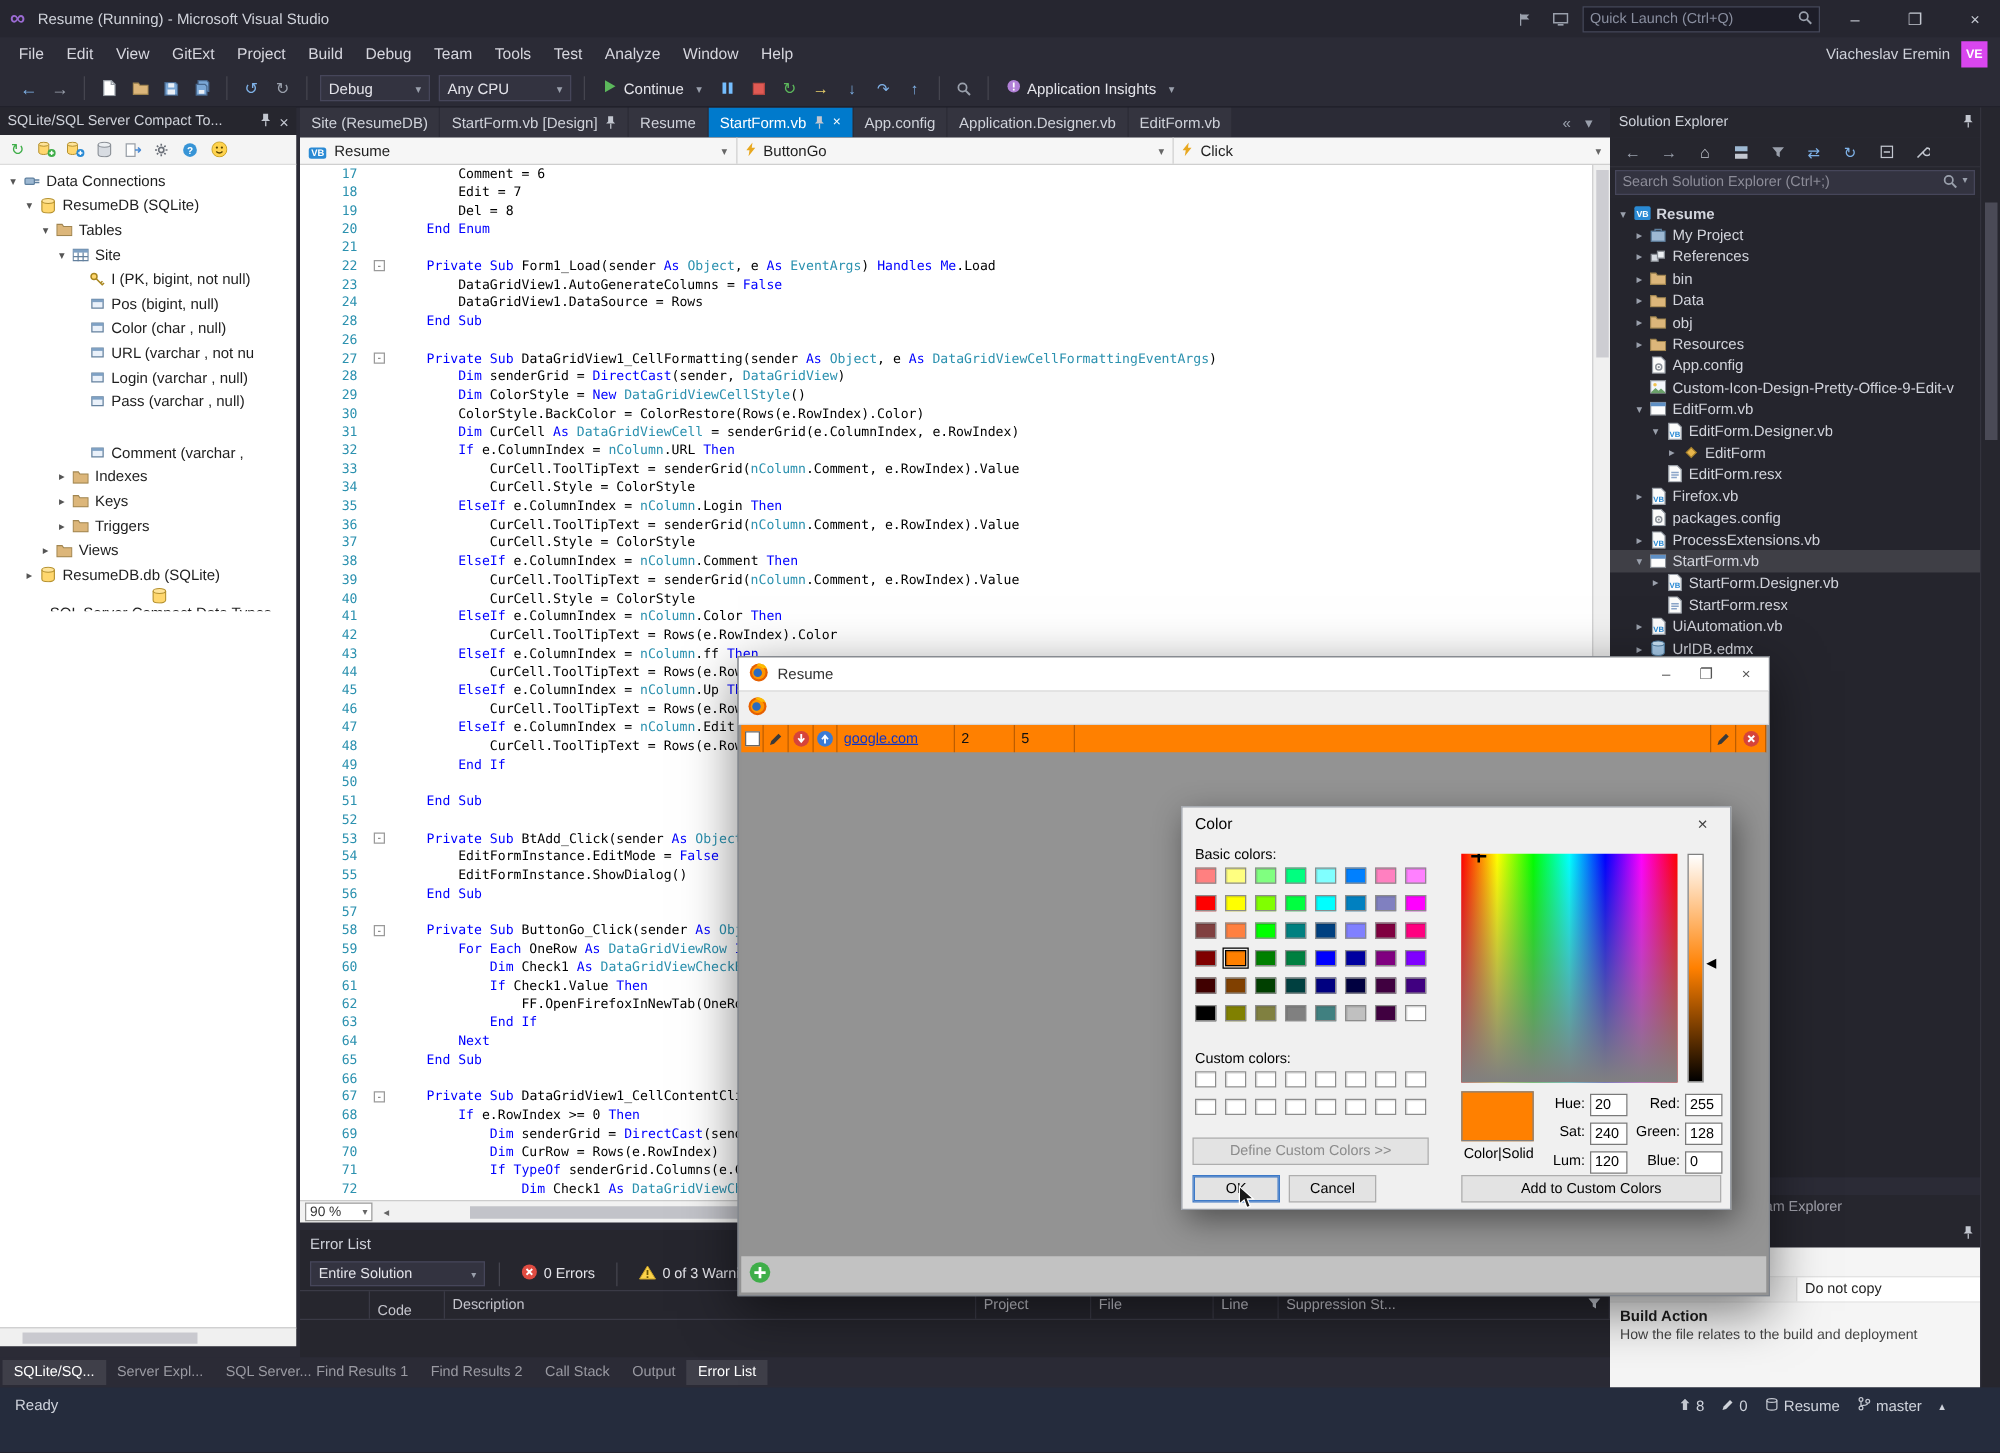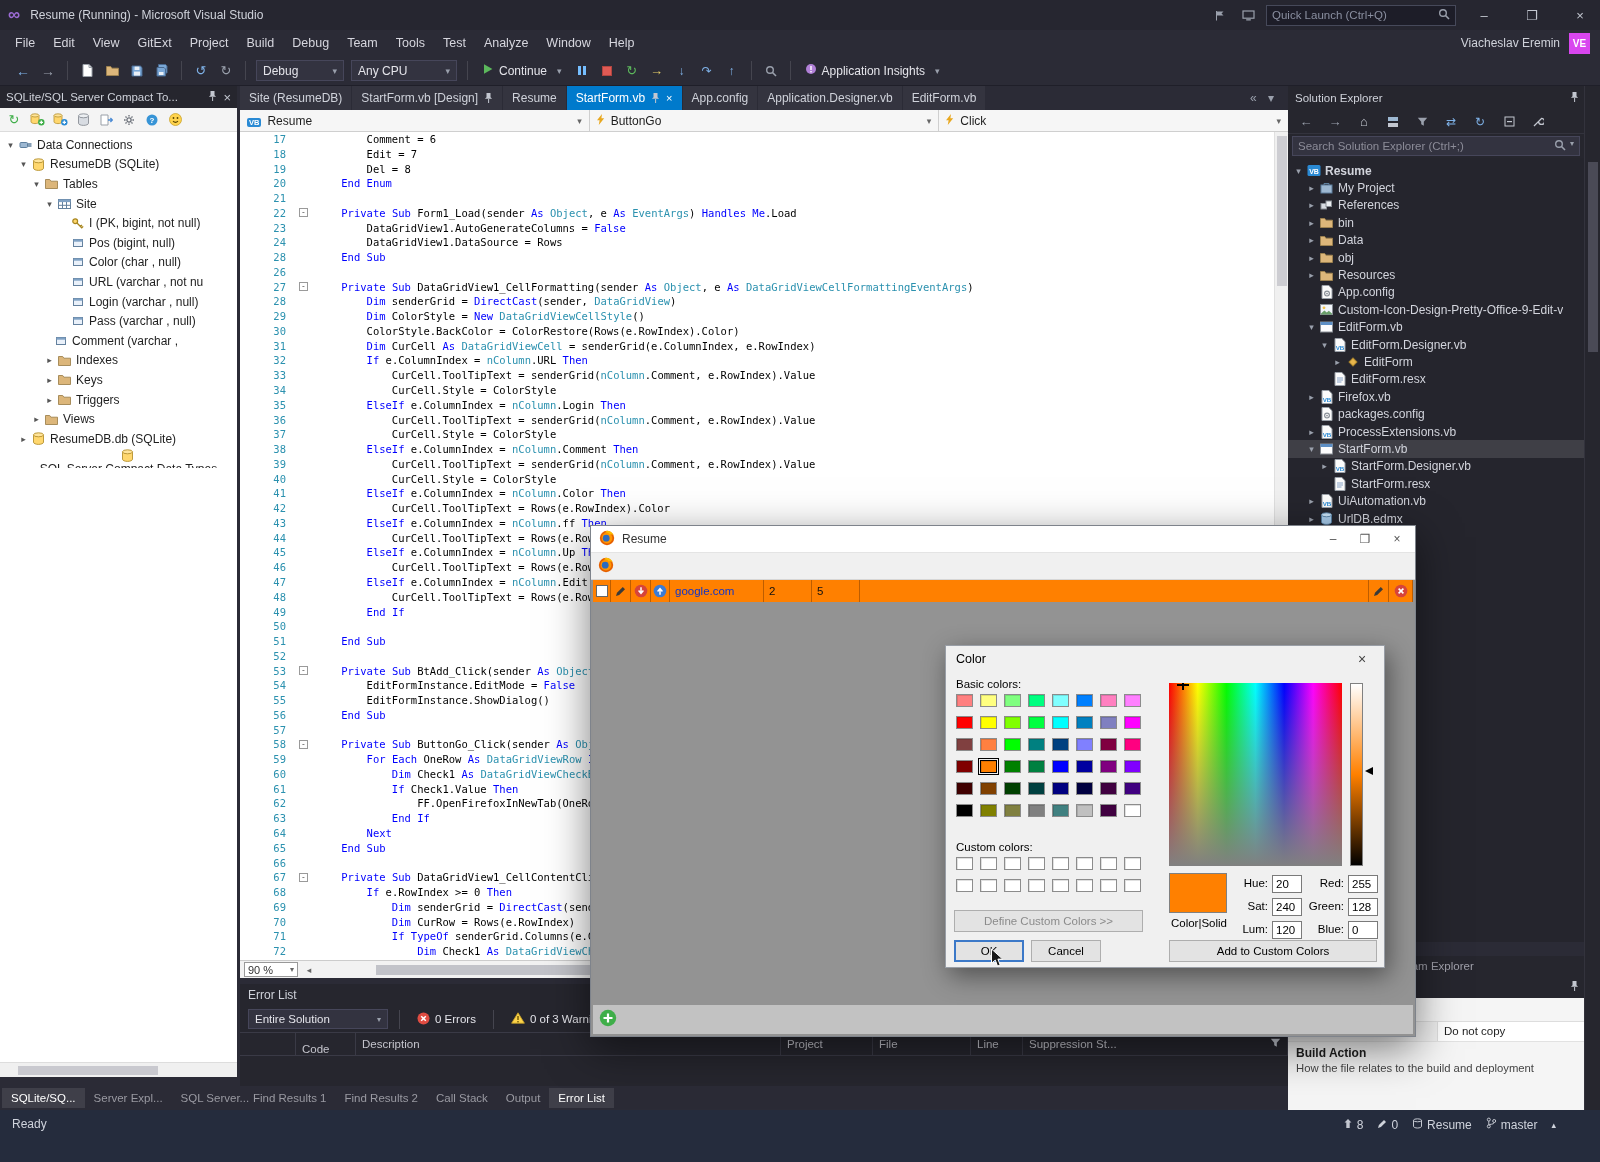--- a/index.html
+++ b/index.html
@@ -113,21 +113,21 @@
 
 .rwin{left:590px;top:525px;width:826px;height:512px;background:#929292;border:1px solid #7e838b;box-shadow:0 12px 40px rgba(0,0,0,.5);z-index:40}
 .rw-title{position:absolute;left:0;top:0;right:0;height:27px;background:#fff;display:flex;align-items:center;gap:7px;padding-left:8px;font-size:12px;color:#333;border-bottom:1px solid #e4e4e4}
 .rw-btns{position:absolute;right:2px;top:0;display:flex}
 .rw-btn{width:32px;height:26px;display:flex;align-items:center;justify-content:center;color:#555;font-size:12px}
 .rw-strip{position:absolute;left:0;top:27px;right:0;height:27px;background:#f0f0f0;display:flex;align-items:center;padding-left:7px;border-bottom:1px solid #d6d6d6}
 .rw-grid{position:absolute;left:2px;top:54px;right:2px;height:22px;display:flex}
 .gc{display:flex;align-items:center;justify-content:center;border-right:1px solid rgba(90,40,0,.4);font-size:11.5px;color:#111;overflow:hidden}
 .gc.gtext{justify-content:flex-start;padding-left:5px}
 .gcb{width:12px;height:12px;background:#fff;border:1px solid #666}
-.glink{color:#1034c8;}
+.glink{color:#1034c8;text-decoration:underline}
 .rw-body{position:absolute;left:2px;top:76px;right:2px;bottom:31px;background:#939393}
 .rw-bottom{position:absolute;left:2px;right:2px;bottom:2px;height:29px;background:#c2c2c2;display:flex;align-items:center;padding-left:6px}
 
 .cdlg{left:945px;top:645px;width:440px;height:323px;background:#f0f0f0;border:1px solid #999ea6;box-shadow:4px 8px 24px rgba(0,0,0,.45);z-index:46;color:#000;font-size:11.5px}
 .cd-title{position:absolute;left:0;top:0;right:0;height:26px;display:flex;align-items:center;padding-left:10px;font-size:12.5px}
 .cd-x{position:absolute;right:0;top:1px;width:44px;height:24px;display:flex;align-items:center;justify-content:center;color:#444;font-size:14px}
 .cd-lab{position:absolute;font-size:11.5px;white-space:nowrap}
 .cd-grid{position:absolute;display:grid;grid-template-columns:repeat(8,17px);gap:9px 7px}
 .sw{width:17px;height:13px;border:1px solid #8c8c8c;box-shadow:inset 1px 1px 0 rgba(0,0,0,.12)}
 .sw.sel{outline:1px solid #000;outline-offset:1.5px;border-color:#000}
@@ -459,21 +459,21 @@
       <div class="trow" style="padding-left: 56px;">
         <span class="arrow"></span>
         <span class="ticon">
           <svg width="12" height="12" viewBox="0 0 12 12">
             <rect x="1.5" y="2.5" width="9" height="7" fill="#eaf1fa" stroke="#64819e"></rect>
             <rect x="1.5" y="2.5" width="9" height="2.2" fill="#7fa1c4"></rect>
           </svg>
         </span>
         <span class="tlabel">Pass (varchar , null)</span>
       </div>
-      <div class="trow" style="padding-left: 39px;">
+      <div class="trow" style="padding-left: 56px; margin-top: 21px;">
         <span class="arrow"></span>
         <span class="ticon">
           <svg width="12" height="12" viewBox="0 0 12 12">
             <rect x="1.5" y="2.5" width="9" height="7" fill="#eaf1fa" stroke="#64819e"></rect>
             <rect x="1.5" y="2.5" width="9" height="2.2" fill="#7fa1c4"></rect>
           </svg>
         </span>
         <span class="tlabel">Comment (varchar ,</span>
       </div>
       <div class="trow" style="padding-left: 43px;">

